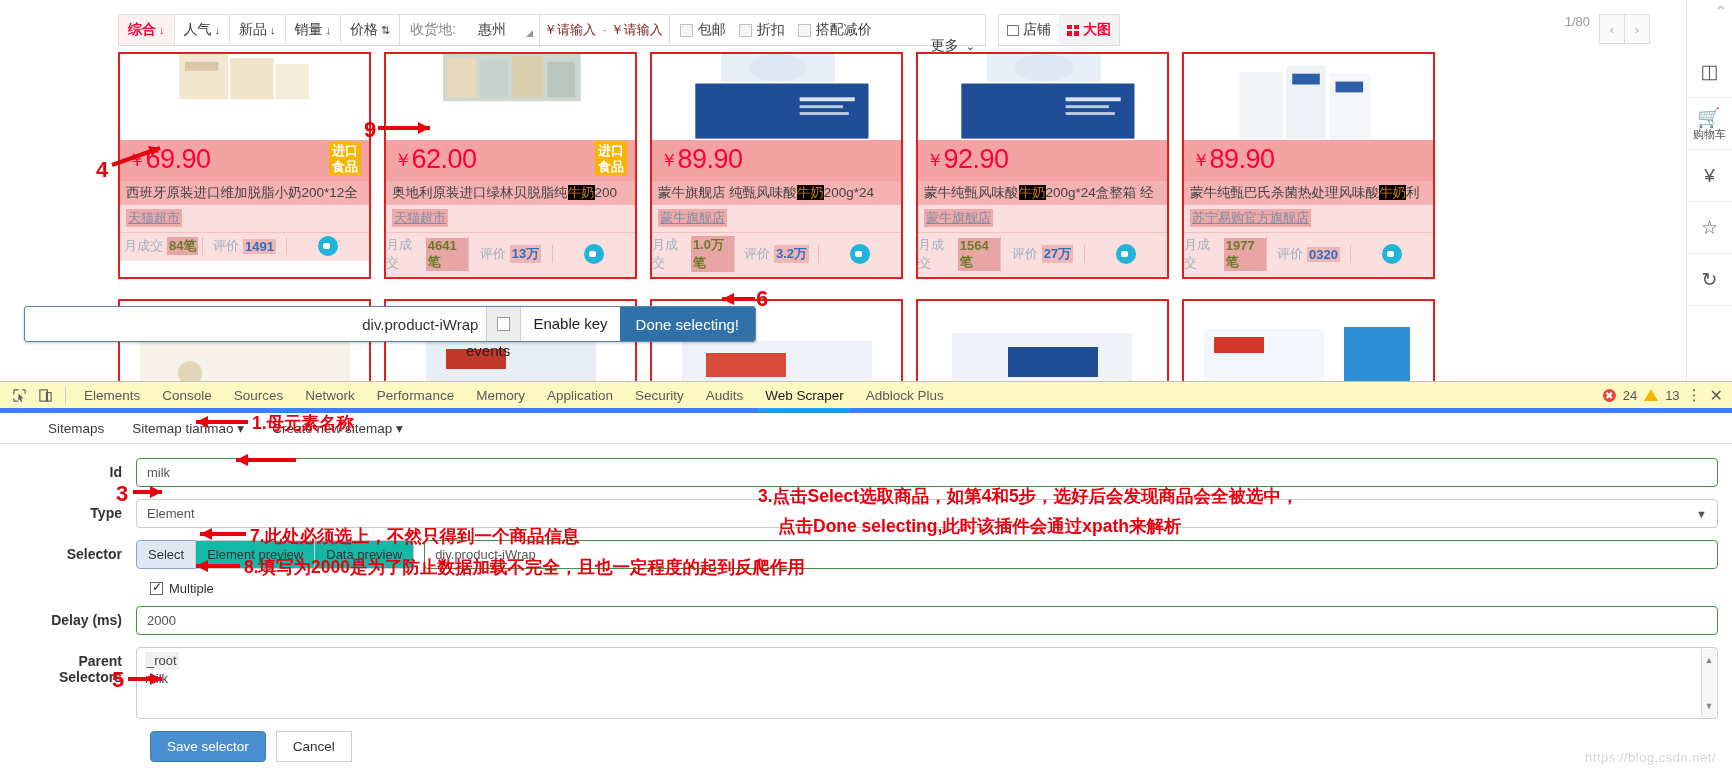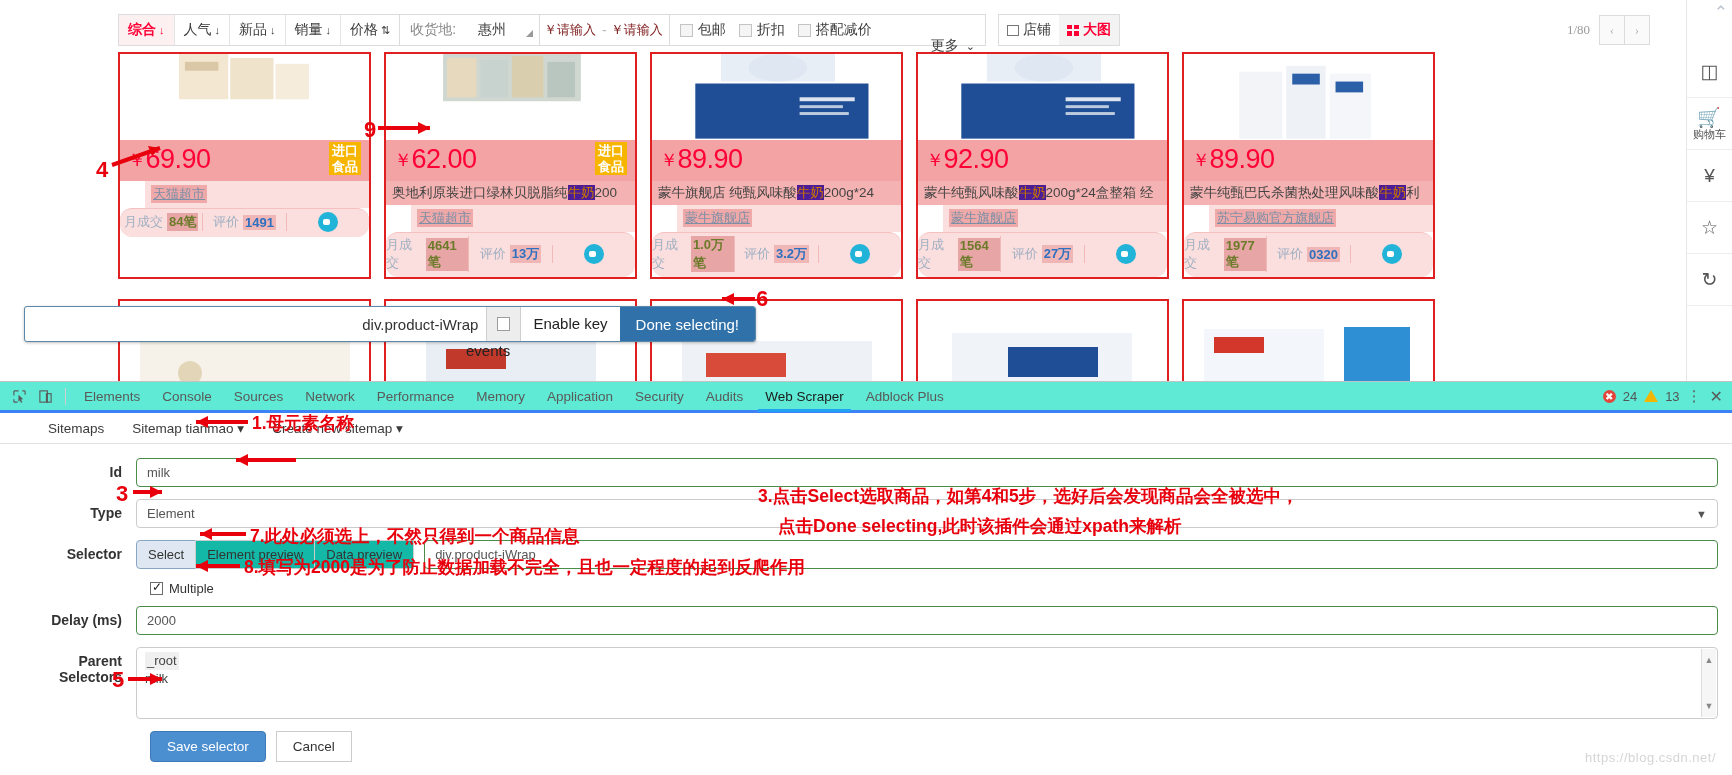--- a/index.html
+++ b/index.html
@@ -70,21 +70,21 @@
     width: 12px; height: 11px; border: 1px solid #777; position: relative;
   }
   .ico-grid {
     width: 12px; height: 11px; display: grid; grid-template-columns: 1fr 1fr;
     grid-template-rows: 1fr 1fr; gap: 1.5px;
   }
   .ico-grid i { background: #ff0036; display: block; }
 
   .pager {
     position: absolute; right: 36px; top: 14px; height: 32px;
-    display: flex; align-items: center; gap: 0; font-size: 13px; color: #9a9a9a; font-family: Liberation Serif, serif;
+    display: flex; gap: 0; font-size: 13px; color: #9a9a9a;
   }
   .pg-num { margin-right: 10px; }
   .pg-btn {
     width: 26px; height: 30px; border: 1px solid #dcdcdc; background: #fafafa;
     display: flex; align-items: center; justify-content: center;
     color: #b5b5b5; font-size: 13px; margin-left: -1px;
   }
 
   
   .grid {
@@ -103,29 +103,29 @@
   .price .y { font-size: 18px; vertical-align: 2px; }
   .badge {
     position: absolute; right: 8px; top: 2px; width: 32px; height: 33px;
     background: #f7b500; color: #fff; font-size: 13px; font-weight: bold;
     line-height: 16px; text-align: center; padding-top: 1px;
   }
   .title {
     background: #f5b2b2; color: #444; font-size: 13.5px; padding: 3px 6px;
     white-space: nowrap; overflow: hidden;
   }
-  .title .hl { background: #4c1d95; color: #c77400; }
-  .shoprow { background: #fbdede; padding: 3px 6px 5px; margin-left: 25px; }
+  .title .hl { background: #000000; color: #c77400; }
+  .shoprow { background: #fbdede; padding: 3px 6px 5px; }
   .shop {
     background: #f0a9a9; color: #7c8fa6; font-size: 13px;
     text-decoration: underline; display: inline-block; padding: 0 2px;
   }
   .statrow {
     display: flex; align-items: center; background: #fbdede;
-    border-top: 1px solid #f5c0c0; padding: 3px 0 5px; border-radius: 12px;
+    border-top: 1px solid #f5c0c0; padding: 3px 0 5px;
   }
   .stat {
     flex: 1; display: flex; align-items: center; gap: 4px;
     justify-content: center; font-size: 13px; color: #9fb0c2;
     border-right: 1px solid #f3b8b8;
   }
   .stat b { color: #6b7b2a; background: #e8a5a5; padding: 0 2px; font-weight: bold; }
   .stat .blue { color: #2f6fbf; background: #f0b6b6; padding: 0 2px; font-weight: bold; }
   .stat-ic { width: 44px; display: flex; justify-content: center; border-right: none; }
   .drop {
@@ -185,21 +185,21 @@
     position: absolute; left: 466px; top: 342px; color: #222; font-size: 15px; z-index: 40;
   }
 
   
   .devtools {
     position: absolute; left: 0; top: 381px; width: 1732px; height: 394px;
     background: #fff; border-top: 1px solid #c2c2c2;
     font-family: "Liberation Sans", sans-serif;
   }
   .dt-tabbar {
-    height: 31px; background: #5eead4; border-bottom: 3px solid #3b82f6;
+    height: 31px; background: #fef9c3; border-bottom: 5px solid #3b82f6;
     display: flex; align-items: center; padding-left: 6px; font-size: 13.5px; color: #5a5a5a;
   }
   .dt-ic {
     width: 26px; height: 26px; display: flex; align-items: center; justify-content: center; color: #5a5a5a;
   }
   .dt-div { width: 1px; height: 17px; background: #cfcfcf; margin: 0 7px; }
   .dt-tab {
     padding: 0 11px; height: 31px; display: flex; align-items: center;
     white-space: nowrap; position: relative;
   }
@@ -397,20 +397,23 @@
               <rect x="158" y="10" width="34" height="36" fill="#f5ecdb"></rect>
               <rect x="66" y="8" width="34" height="9" fill="#d9c7a5"></rect>
             </svg>
           </div>
           <div class="pricerow">
             <span class="price"><span class="y">￥</span><span>69.90</span></span>
             <span class="badge">
               <span>进口</span><br>
               <span>食品</span>
             </span>
+          </div>
+          <div class="title">
+            <span>西班牙原装进口维加脱脂小奶200*12全</span><span class="hl"></span><span></span>
           </div>
           <div class="shoprow">
             <span class="shop">天猫超市</span>
           </div>
           <div class="statrow">
             <div class="stat">
               <span>月成交</span>
                 <b>84笔</b>
             </div>
             <div class="stat">

